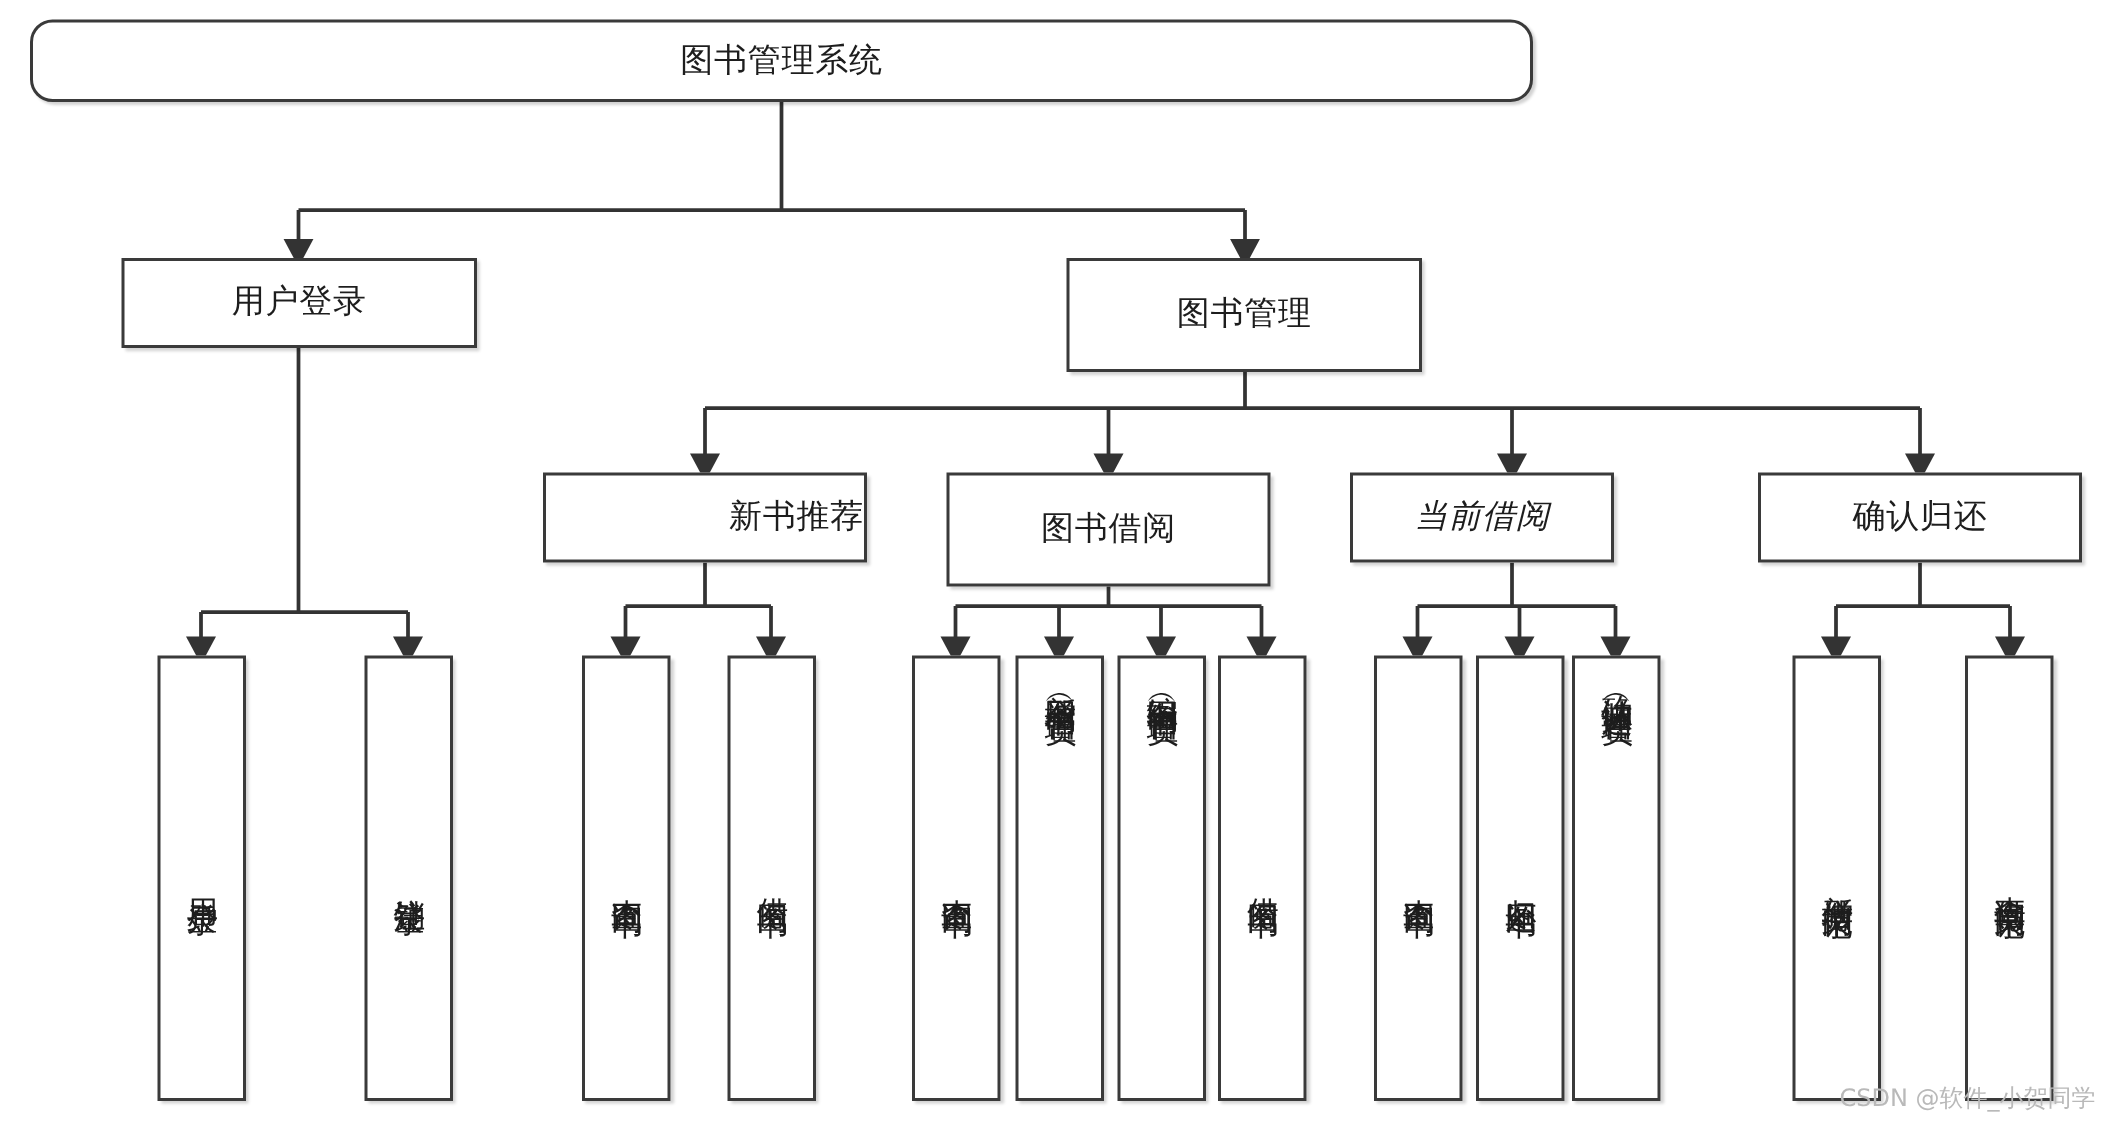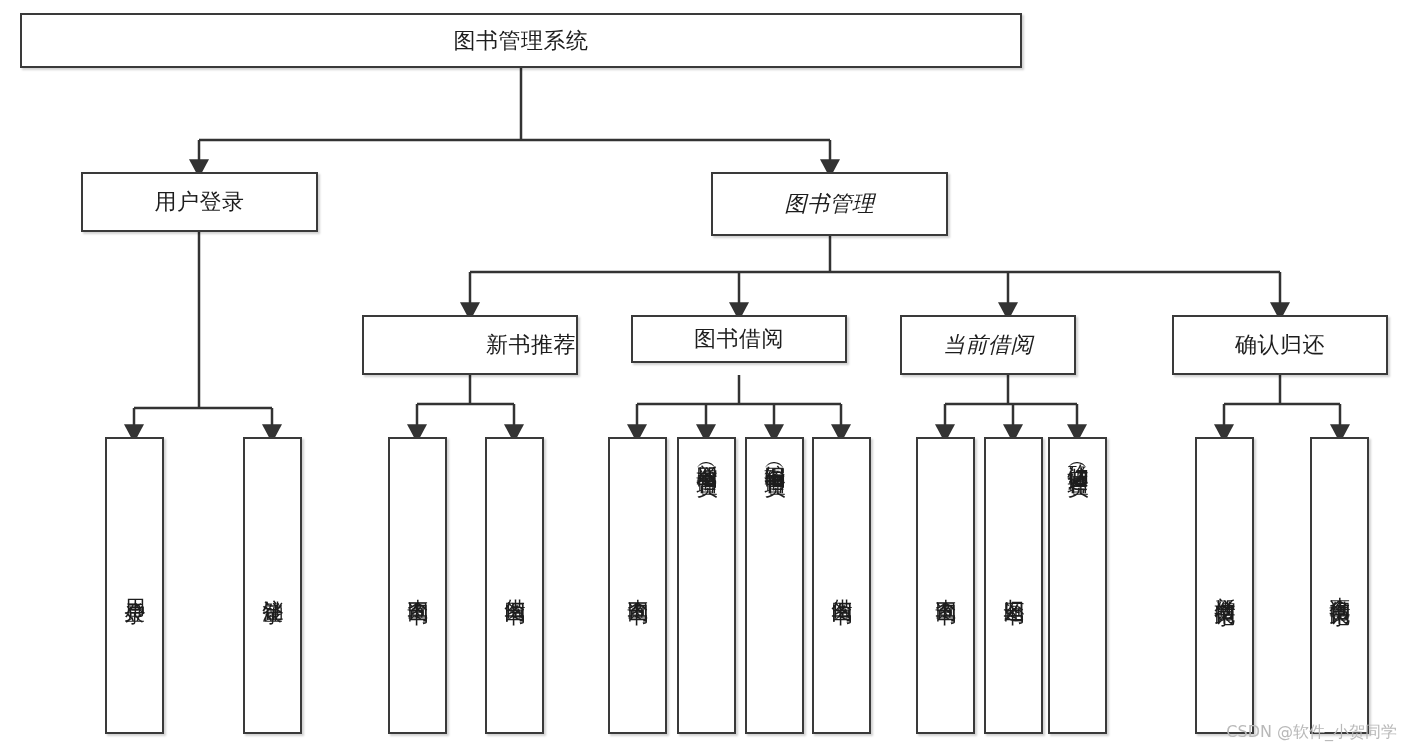--- a/index.html
+++ b/index.html
@@ -119,35 +119,35 @@
       <path d="M1013,404 L1013,428" marker-end="url(#arrowhead)"></path>
       <path d="M1077,404 L1077,428" marker-end="url(#arrowhead)"></path>
 
       <path d="M1280,375 L1280,404"></path>
       <path d="M1224,404 L1340,404"></path>
       <path d="M1224,404 L1224,428" marker-end="url(#arrowhead)"></path>
       <path d="M1340,404 L1340,428" marker-end="url(#arrowhead)"></path>
     </g>
   </svg>
 
-  <div class="node-box" style="left:20px; top:13px; width:1002px; height:55px;">
+  <div class="node-box" style="left:20px; top:13px; width:1002px; height:55px;border-radius:15px;">
     <span class="node-label">图书管理系统</span>
   </div>
 
   <div class="node-box" style="left:81px; top:172px; width:237px; height:60px;">
     <span class="node-label">用户登录</span>
   </div>
-  <div class="node-box" style="left:711px; top:172px; width:237px; height:64px;font-style:italic;">
+  <div class="node-box" style="left:711px; top:172px; width:237px; height:76px;">
     <span class="node-label">图书管理</span>
   </div>
 
   <div class="node-box" style="left:362px; top:315px; width:216px; height:60px;justify-content:flex-end;">
     <span class="node-label">新书推荐</span>
   </div>
-  <div class="node-box" style="left:631px; top:315px; width:216px; height:48px;">
+  <div class="node-box" style="left:631px; top:315px; width:216px; height:76px;">
     <span class="node-label">图书借阅</span>
   </div>
   <div class="node-box" style="left:900px; top:315px; width:176px; height:60px;font-style:italic;">
     <span class="node-label">当前借阅</span>
   </div>
   <div class="node-box" style="left:1172px; top:315px; width:216px; height:60px;">
     <span class="node-label">确认归还</span>
   </div>
 
   <div class="node-box vertical centered" style="left:105px; top:437px; width:59px; height:297px;">

